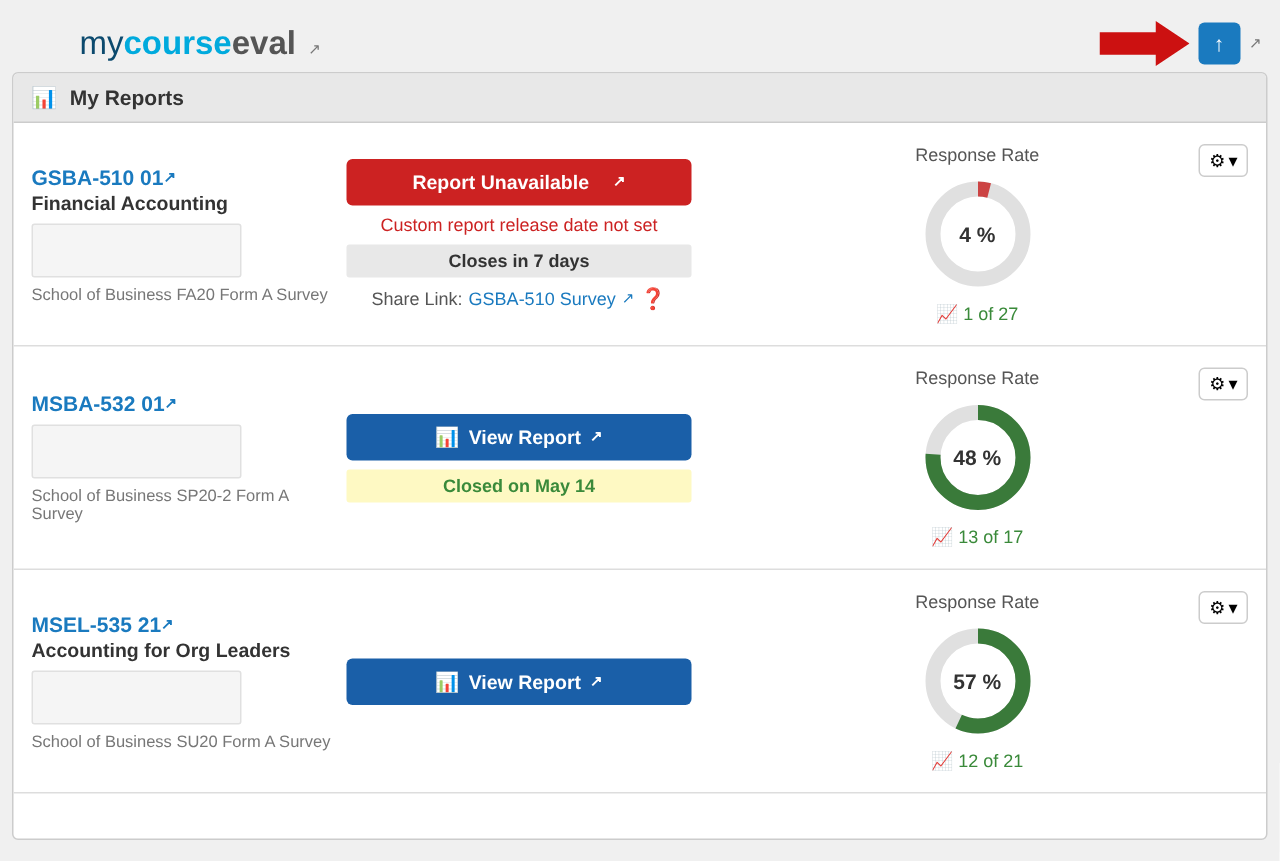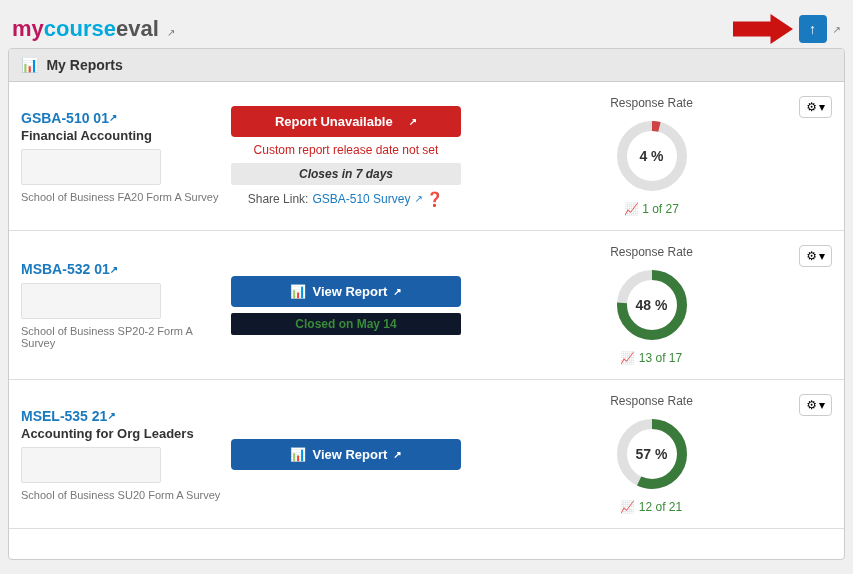--- a/index.html
+++ b/index.html
@@ -155,21 +155,20 @@
 
     .closes-bar {
       background: #e8e8e8;
       padding: 4px 12px;
       border-radius: 2px;
       font-size: 12px;
       font-weight: bold;
       color: #333;
       text-align: center;
       width: 100%;
-      font-style: italic;
     }
 
     .share-link {
       font-size: 12px;
       color: #555;
       display: flex;
       align-items: center;
       gap: 4px;
     }
 
@@ -194,21 +193,21 @@
       font-weight: bold;
       cursor: pointer;
       display: flex;
       align-items: center;
       gap: 6px;
       width: 100%;
       justify-content: center;
     }
 
     .closed-bar {
-      background: #0f172a;
+      background: #fef9c3;
       padding: 4px 12px;
       border-radius: 2px;
       font-size: 12px;
       font-weight: bold;
       color: #3a8a3a;
       text-align: center;
       width: 100%;
     }
 
     
@@ -278,21 +277,21 @@
     }
   </style>
 </head>
 <body>
 
 <div class="page-wrapper">
 
   <div class="top-bar">
     <div>
       <span style="font-size:22px; font-weight:bold;">
-        <span style="color:#be185d; font-weight:bold;">my</span><span style="color:#00aadd; font-weight:bold;">course</span><span style="color:#555; font-weight:bold;">eval</span>
+        <span style="color:#0c4a6e; font-weight:normal;margin-left:41px;">my</span><span style="color:#00aadd; font-weight:bold;">course</span><span style="color:#555; font-weight:bold;">eval</span>
       </span>
       <span style="font-size:10px; color:#777; margin-left:2px;">↗</span>
     </div>
 
     <div class="top-right-arrow">
 
       <svg class="red-arrow" viewBox="0 0 80 40" xmlns="http://www.w3.org/2000/svg">
         <polygon points="0,10 50,10 50,0 80,20 50,40 50,30 0,30" fill="#cc1111"></polygon>
       </svg>
       <div class="blue-icon-btn">

